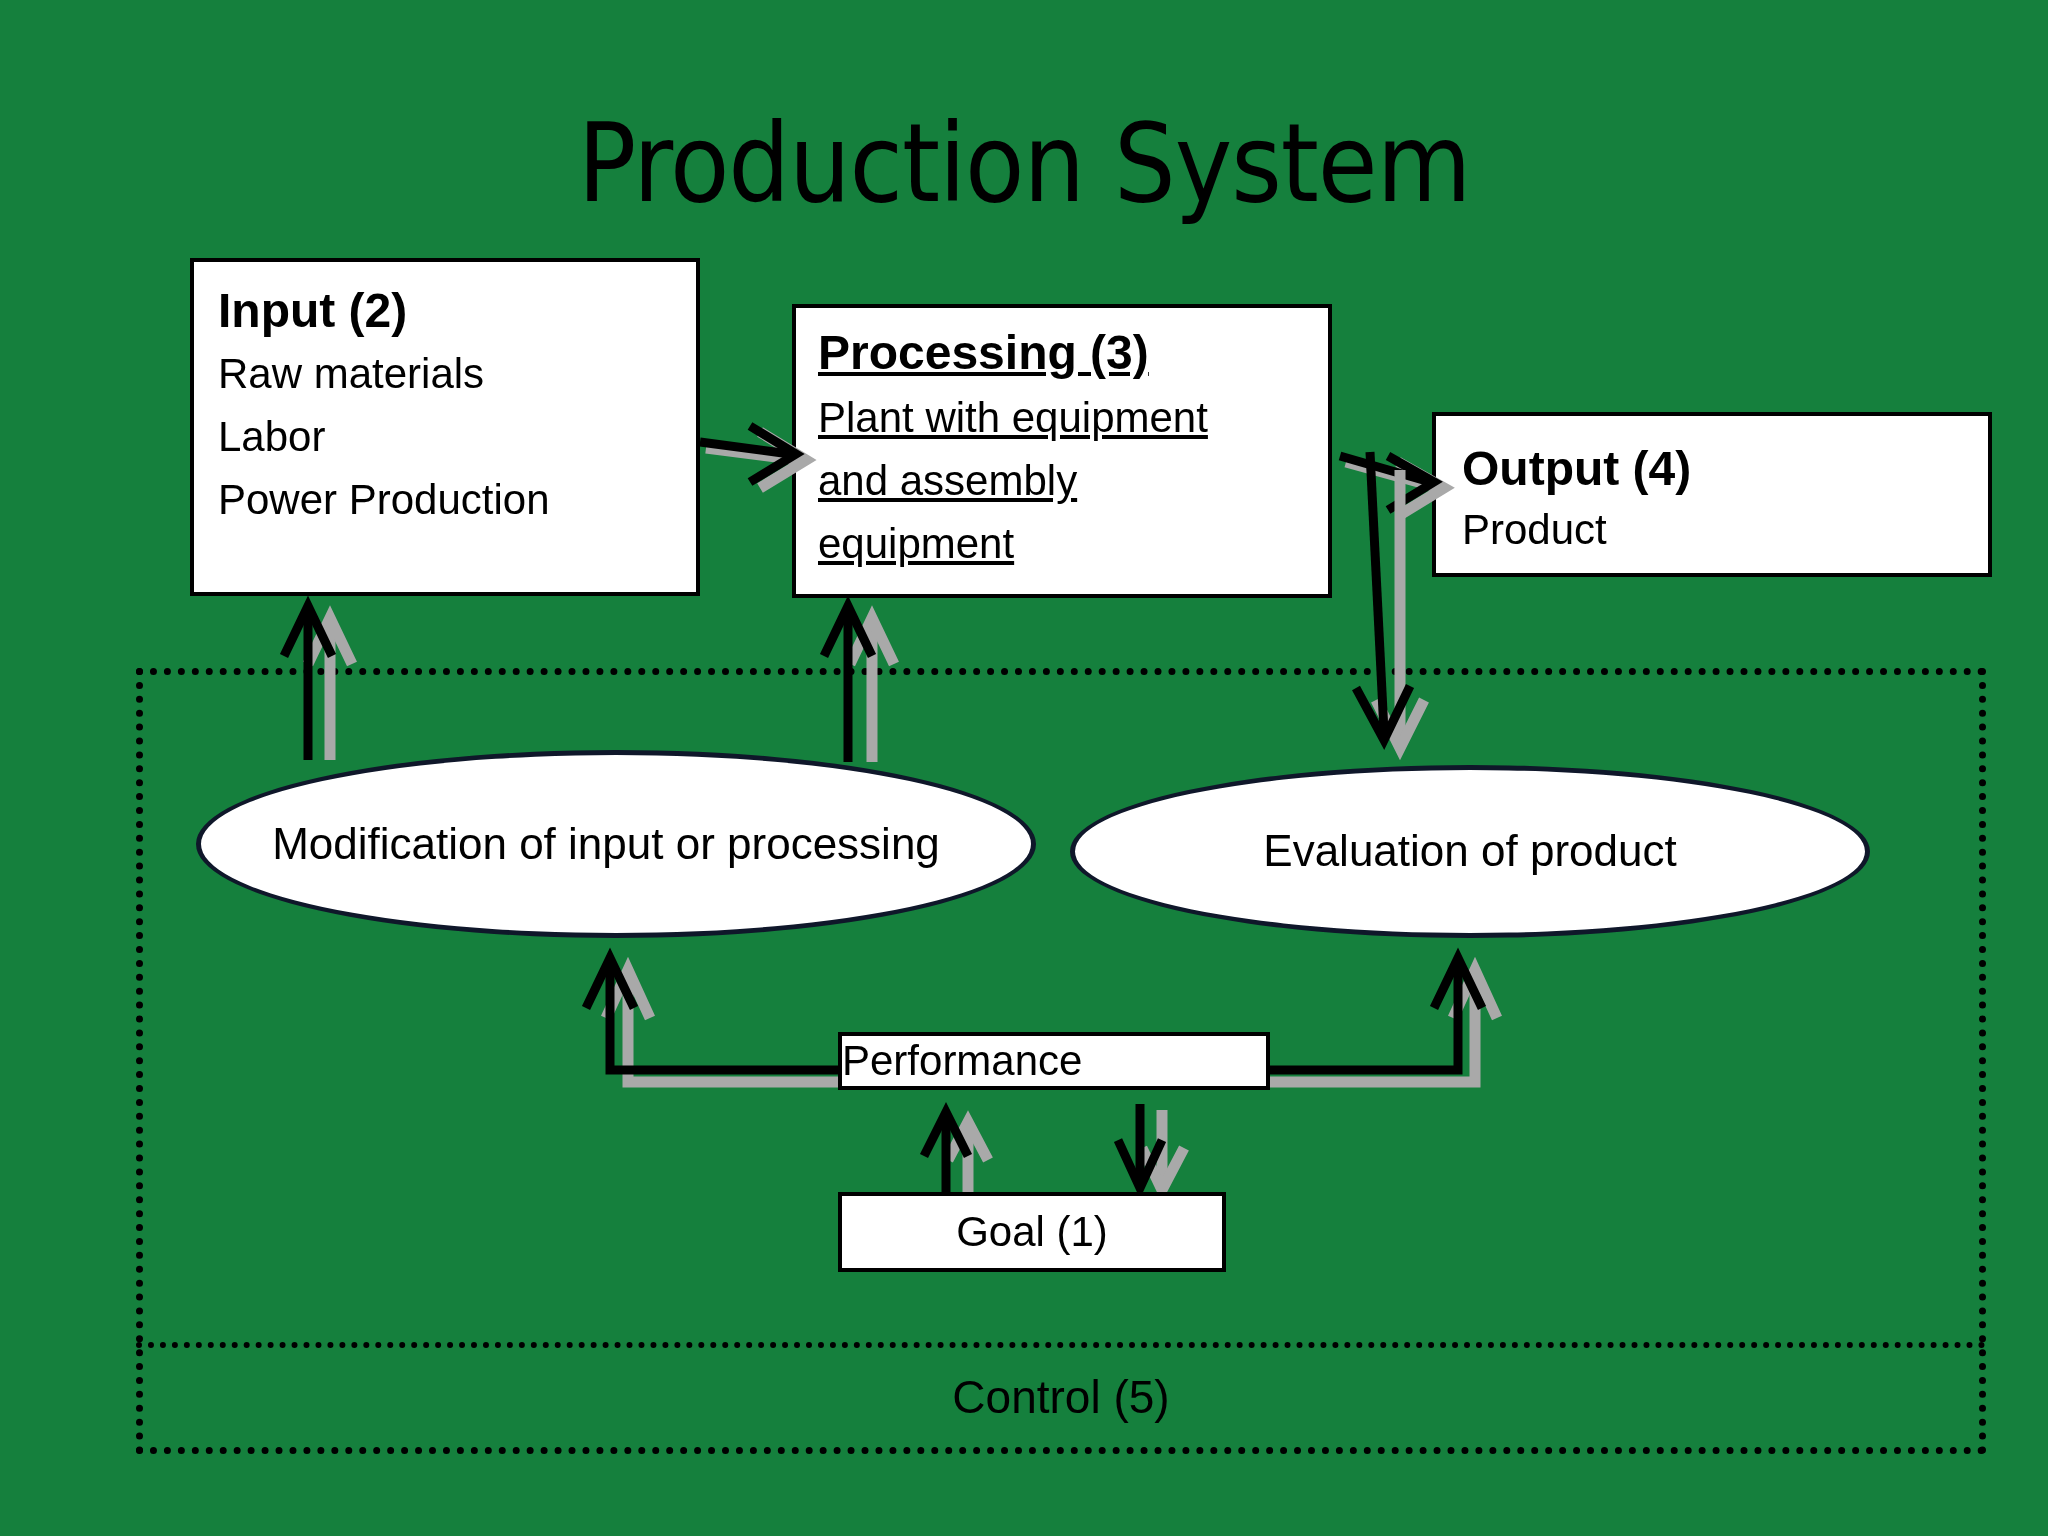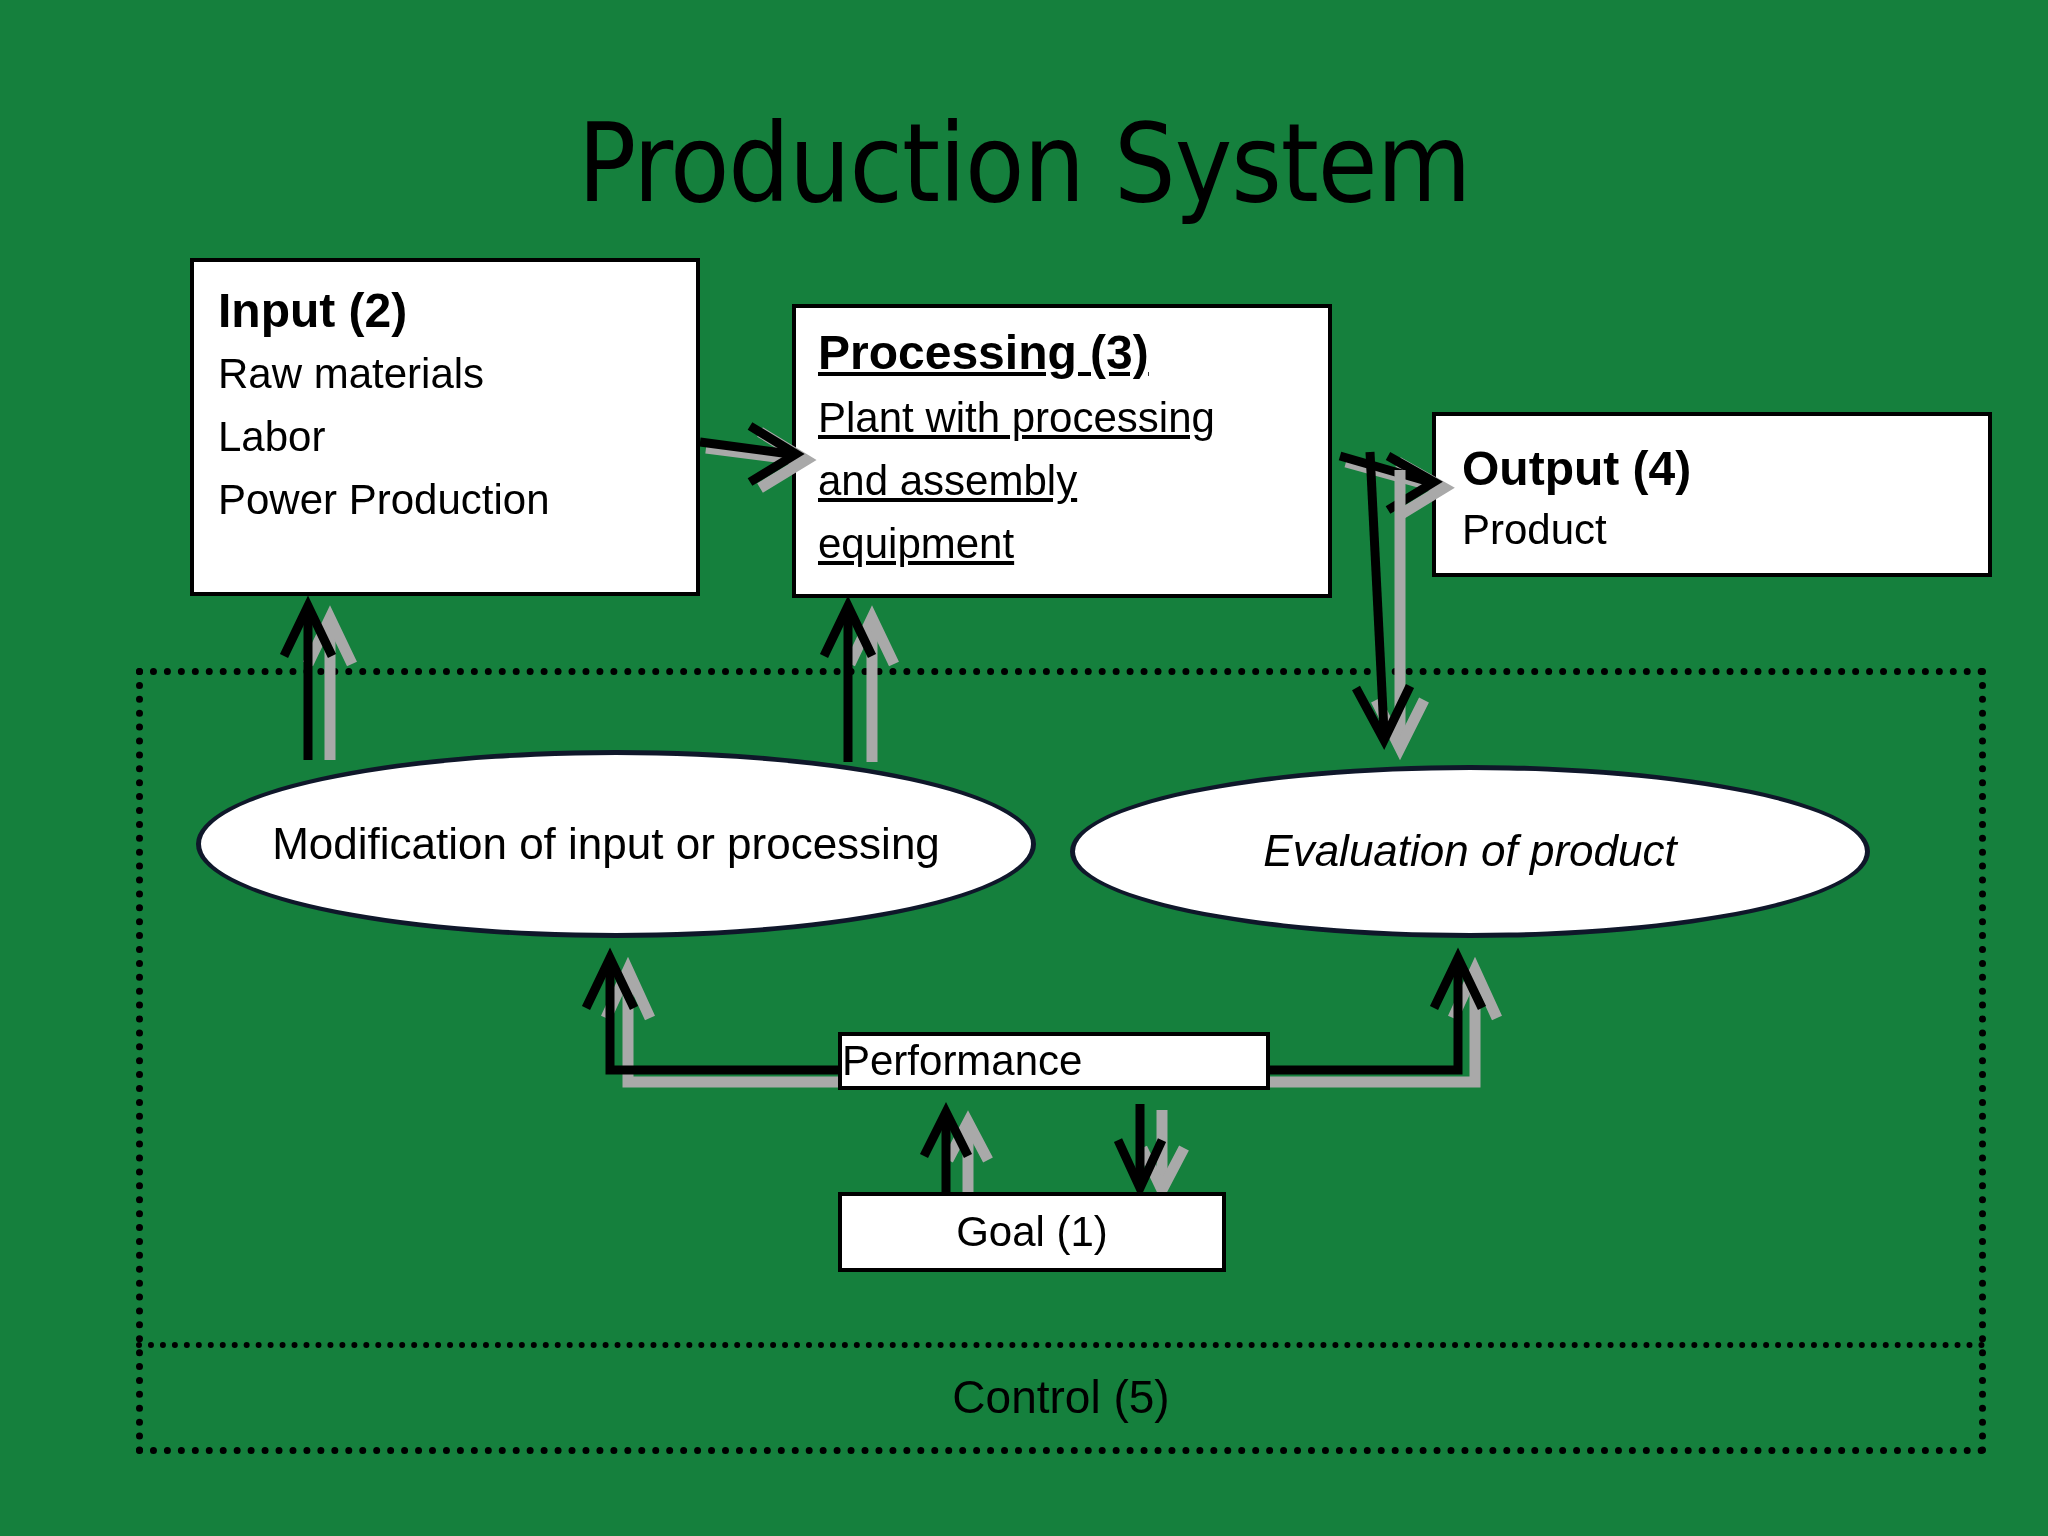--- a/index.html
+++ b/index.html
@@ -143,21 +143,21 @@
     z-index: 4;
   }
   .ell span {
     font-family: "Liberation Sans", sans-serif;
     font-size: 44px;
     line-height: 1.28;
     display: block;
   }
   #ell-modification { left: 196px; top: 750px; width: 840px; height: 188px; }
   #ell-modification span { padding-left: 20px; padding-right: 40px; }
-  #ell-evaluation { left: 1070px; top: 765px; width: 800px; height: 173px; font-style: italic; }
+  #ell-evaluation { left: 1070px; top: 765px; width: 800px; height: 173px; }
 
   
   #wires {
     position: absolute;
     left: 0; top: 0;
     width: 2048px; height: 1536px;
     pointer-events: none;
     z-index: 5;
   }
   .ln { fill: none; stroke: #000; stroke-width: 9; }
@@ -256,21 +256,21 @@
       <span class="hd">Input (2)</span>
       <span class="bd">Raw materials</span>
       <span class="bd">Labor</span>
       <span class="bd">Power Production</span>
     </div>
   </div>
 
   <div class="sbox" id="box-processing">
     <div class="pad">
       <span class="hd">Processing (3)</span>
-      <span class="bd">Plant with processing</span>
+      <span class="bd">Plant with equipment</span>
       <span class="bd">and assembly</span>
       <span class="bd">equipment</span>
     </div>
   </div>
 
   <div class="sbox" id="box-output">
     <div class="pad">
       <span class="hd">Output (4)</span>
       <span class="bd">Product</span>
     </div>

